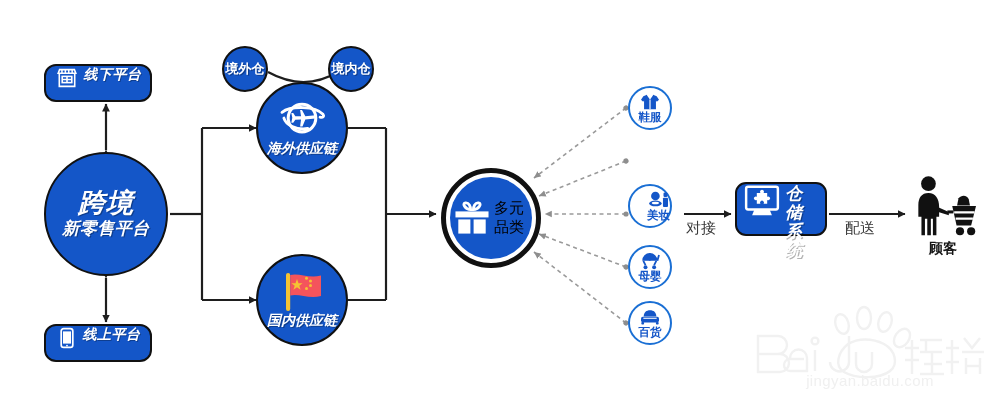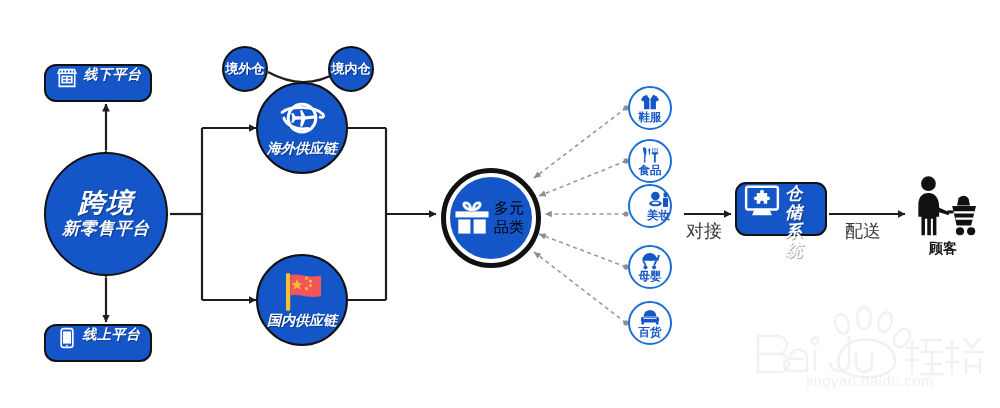--- a/index.html
+++ b/index.html
@@ -129,21 +129,21 @@
   .customer { left: 908px; top: 172px; width: 70px; height: 72px;
     display:flex; align-items:center; justify-content:center; }
   .customer-label {
     position: absolute; left: 908px; top: 240px; width: 70px;
     text-align: center; font-size: 14px; font-weight: bold; color: #151515;
   }
 
   
   .edge-label {
     position: absolute;
-    font-size: 18px;
+    font-size: 15px;
     color: #3a3a3a;
     white-space: nowrap;
   }
 
   
   .watermark {
     position: absolute; left: 752px; top: 300px;
     width: 236px; height: 92px;
     pointer-events: none; user-select: none;
   }
@@ -304,36 +304,20 @@
     <span style="display:flex;">
       <svg width="22" height="18" viewBox="0 0 24 20" aria-hidden="true">
         <path d="M8.6 2 L12 6.4 L15.4 2 L19.4 3.6 L22 7.6 L19.6 9.6 L18.6 8.2 L18.6 18 L5.4 18 L5.4 8.2 L4.4 9.6 L2 7.6 L4.6 3.6 Z" fill="#1456C8"></path>
         <path d="M12 7.2 L12 18" stroke="#ffffff" stroke-width="1.3"></path>
         <path d="M9.2 2.4 L12 6.2 L14.8 2.4" fill="none" stroke="#ffffff" stroke-width="1.2"></path>
       </svg>
     </span>
     <span class="cat-label">鞋服</span>
   </div>
 
-  <div class="node cat" style="left:628px; top:139px;">
-    <span style="display:flex;">
-      <svg width="22" height="18" viewBox="0 0 24 20" aria-hidden="true">
-        <g fill="#1456C8">
-          <path d="M5.4 1.5 C7.6 1.5, 8.6 4, 8 7.2 L7.2 11 L6 11 L5 7.2 C4.3 4, 3.6 1.5, 5.4 1.5 Z"></path>
-          <rect x="5.4" y="10.5" width="1.5" height="8" rx="0.7"></rect>
-          <path d="M14.6 2.2 L15.6 2.2 L15.4 7 L14.8 7 Z"></path>
-          <path d="M17 2.2 L18 2.2 L17.8 7 L17.2 7 Z"></path>
-          <path d="M19.4 2.2 L20.4 2.2 L20.2 7 L19.6 7 Z"></path>
-          <path d="M13.8 7 L21 7 L21 8.6 L18.4 9.6 L18.4 18.4 L16.4 18.4 L16.4 9.6 L13.8 8.6 Z"></path>
-          <path d="M10.2 3 L12.4 3 L11.6 10 L10.9 10 Z"></path>
-        </g>
-      </svg>
-    </span>
-    <span class="cat-label">食品</span>
-  </div>
 
   <div class="node cat" style="left:628px; top:184px;align-items:flex-end;">
     <span style="display:flex;">
       <svg width="22" height="18" viewBox="0 0 24 20" aria-hidden="true">
         <g fill="#1456C8">
           <circle cx="8" cy="5.6" r="4.8"></circle>
           <ellipse cx="8" cy="13.8" rx="7" ry="3.2"></ellipse>
           <rect x="17" y="1.6" width="4.4" height="5.2" rx="1.4"></rect>
           <rect x="16.4" y="7.4" width="5.6" height="10.4" rx="1"></rect>
         </g>

